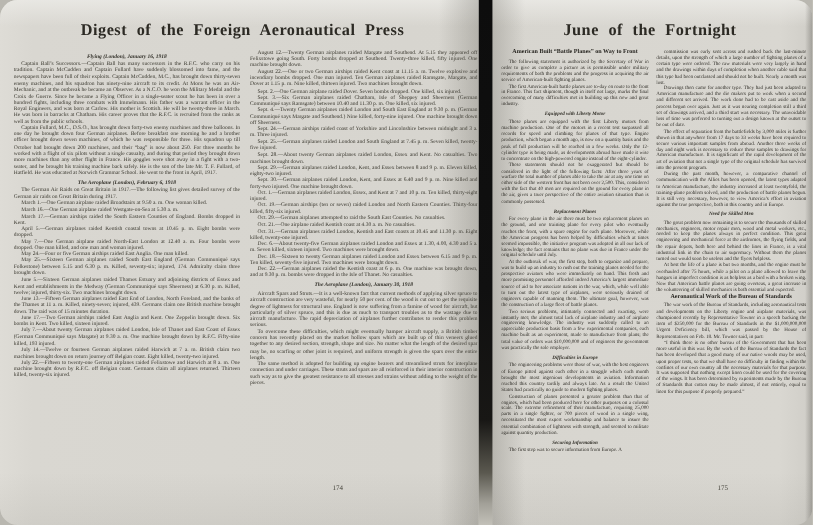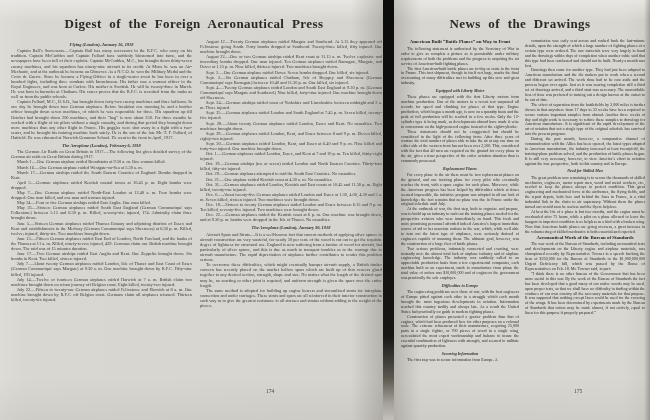--- a/index.html
+++ b/index.html
@@ -3,20 +3,21 @@
 <meta charset="utf-8">
 <style>
   html,body { margin:0; padding:0; background:#b9b7b0; }
   .scan {
     position:relative; width:650px; height:420px; overflow:hidden;
     font-family:"Liberation Serif","DejaVu Serif",serif;
     background:
       linear-gradient(90deg, #dedcd6 0%, #d9d7d1 4%, #d7d5cf 50%, #d9d7d1 96%, #cfcdc7 100%),
       #d7d5cf;
     color:#3a382f;
+    border-radius:14px;
   }
   .scan::before{ 
     content:""; position:absolute; inset:0; pointer-events:none;
     background:linear-gradient(180deg, rgba(236,235,231,.8) 0%, rgba(236,235,231,0) 5%,
       rgba(0,0,0,0) 90%, rgba(120,118,110,.10) 100%);
   }
   .gutter-bar {
     position:absolute; left:383px; top:0; width:11px; height:420px;
     background:linear-gradient(180deg,#0d0d0d 0%,#101010 55%,#181715 80%,#5a584f 90%,#a3a199 96%,#c2c0b8 100%);
   }
@@ -55,21 +56,21 @@
   #pn-left  { left:266px; }
   #pn-right { left:574px; }
 </style>
 </head>
 <body>
 
 <div class="scan">
 
   <div class="page-title" id="left-title">Digest of the Foreign Aeronautical Press</div>
 
-  <div class="page-title" id="right-title">News of the Drawings</div>
+  <div class="page-title" id="right-title">June of the Fortnight</div>
 
   <div class="col" id="lc1">
       <p class="heading-italic">Flying (London), January 16, 1918</p>
       <p class="body">Captain Ball’s Successors.—Captain Ball has many successors in the R.F.C. who carry on his tradition. Captain McCudden and Captain Fullard have suddenly blossomed into fame, and the newspapers have been full of their exploits. Captain McCudden, M.C., has brought down thirty-seven enemy machines, and his squadron has ninety-nine aircraft to its credit. At Mons he was an Air-Mechanic, and at the outbreak he became an Observer. As a N.C.O. he won the Military Medal and the Croix de Guerre. Since he became a Flying Officer in a single-seater scout he has been in over a hundred fights, including three combats with Immelmann. His father was a warrant officer in the Royal Engineers, and was born at Carlow. His mother is Scottish. He will be twenty-three in March. He was born in barracks at Chatham. His career proves that the R.F.C. is recruited from the ranks as well as from the public schools.</p>
       <p class="body">Captain Fullard, M.C., D.S.O., has brought down forty-two enemy machines and three balloons. In one day he brought down four German airplanes. Before breakfast one morning he and a brother officer brought down seven machines, of which he was responsible for three. His squadron up till October had brought down 200 machines, and their “bag” is now about 250. For three months he worked with a flight of six pilots without a single casualty, and during that period they brought down more machines than any other flight in France. His goggles were shot away in a fight with a two-seater, and he brought his training machine back safely. He is the son of the late Mr. T. F. Fullard, of Hatfield. He was educated at Norwich Grammar School. He went to the front in April, 1917.</p>
       <p class="heading-italic">The Aeroplane (London), February 6, 1918</p>
       <p class="body">The German Air Raids on Great Britain in 1917.—The following list gives detailed survey of the German air raids on Great Britain during 1917.</p>
       <p class="body">March 1.—One German airplane raided Broadstairs at 9.50 a. m.  One woman killed.</p>
       <p class="body">March 16.—One German airplane raided Westgate-on-Sea at 5.30 a. m.</p>
       <p class="body">March 17.—German airships raided the South Eastern Counties of England.  Bombs dropped in Kent.</p>

